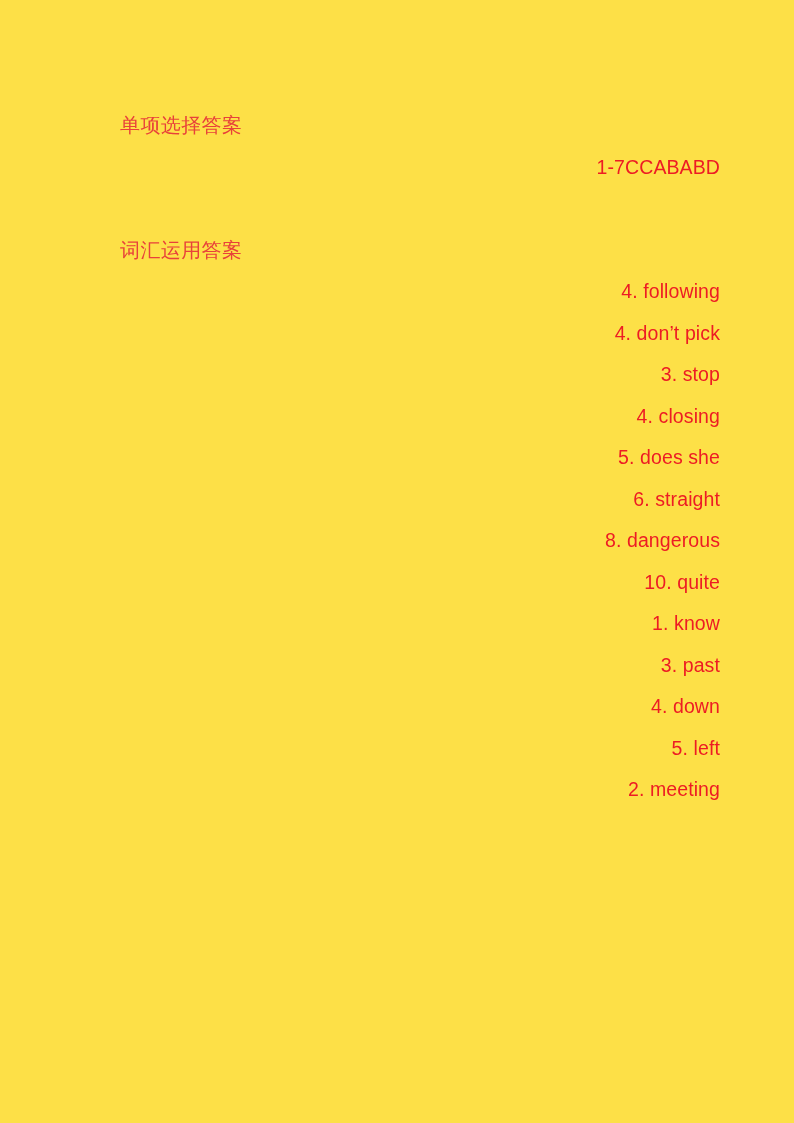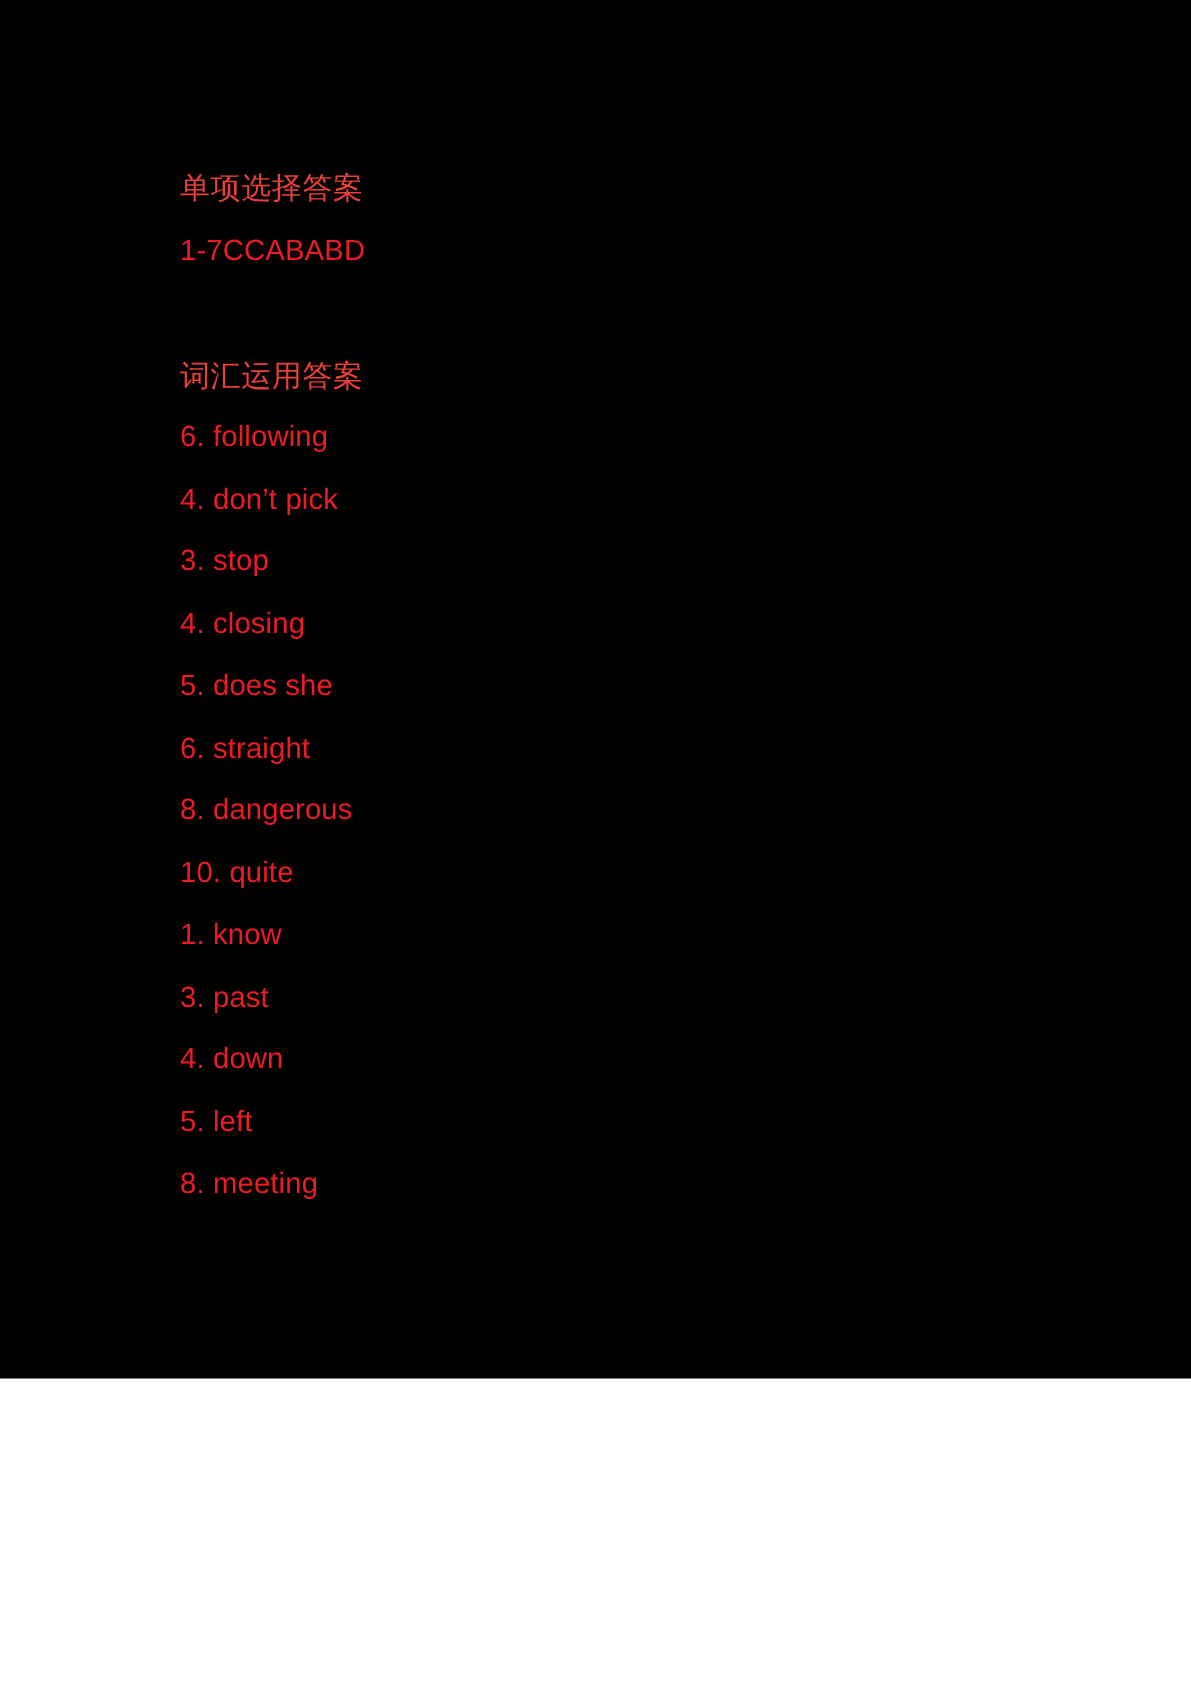--- a/index.html
+++ b/index.html
@@ -13,22 +13,22 @@
     position: relative;
     overflow: hidden;
     font-family: "Liberation Sans", "DejaVu Sans", sans-serif;
     -webkit-font-smoothing: antialiased;
   }
   .page {
     position: absolute;
     left: 0;
     top: 0;
     width: 794px;
-    height: 919px;
-    background: #000000;
+    height: 1123px;
+    background: #fde047;
   }
   .content {
     position: absolute;
     left: 120px;
     top: 105px;
     width: 600px;
   }
   .line {
     height: 41.5px;
     line-height: 41.5px;
@@ -37,45 +37,46 @@
   }
   .heading {
     color: #e8413a;
     font-size: 20px;
     font-family: "DejaVu Sans", "Liberation Sans", sans-serif;
     letter-spacing: 0.4px;
   }
   .answer {
     color: #ed1c24;
     font-size: 19.5px;
+    text-align: right;
   }
   .spacer {
     height: 41.5px;
   }
 </style>
 </head>
 <body>
 
 <div class="page">
   <div class="content">
 
     <div class="line heading">单项选择答案</div>
     <div class="line answer">1-7CCABABD</div>
     <div class="spacer"></div>
 
     <div class="line heading">词汇运用答案</div>
-    <div class="line answer">6. following</div>
+    <div class="line answer">4. following</div>
     <div class="line answer">4. don’t pick</div>
     <div class="line answer">3. stop</div>
     <div class="line answer">4. closing</div>
     <div class="line answer">5. does she</div>
     <div class="line answer">6. straight</div>
     <div class="line answer">8. dangerous</div>
     <div class="line answer">10. quite</div>
 
     <div class="line answer">1. know</div>
     <div class="line answer">3. past</div>
     <div class="line answer">4. down</div>
     <div class="line answer">5. left</div>
-    <div class="line answer">8. meeting</div>
+    <div class="line answer">2. meeting</div>
 
   </div>
 </div>
 
 </body></html>

